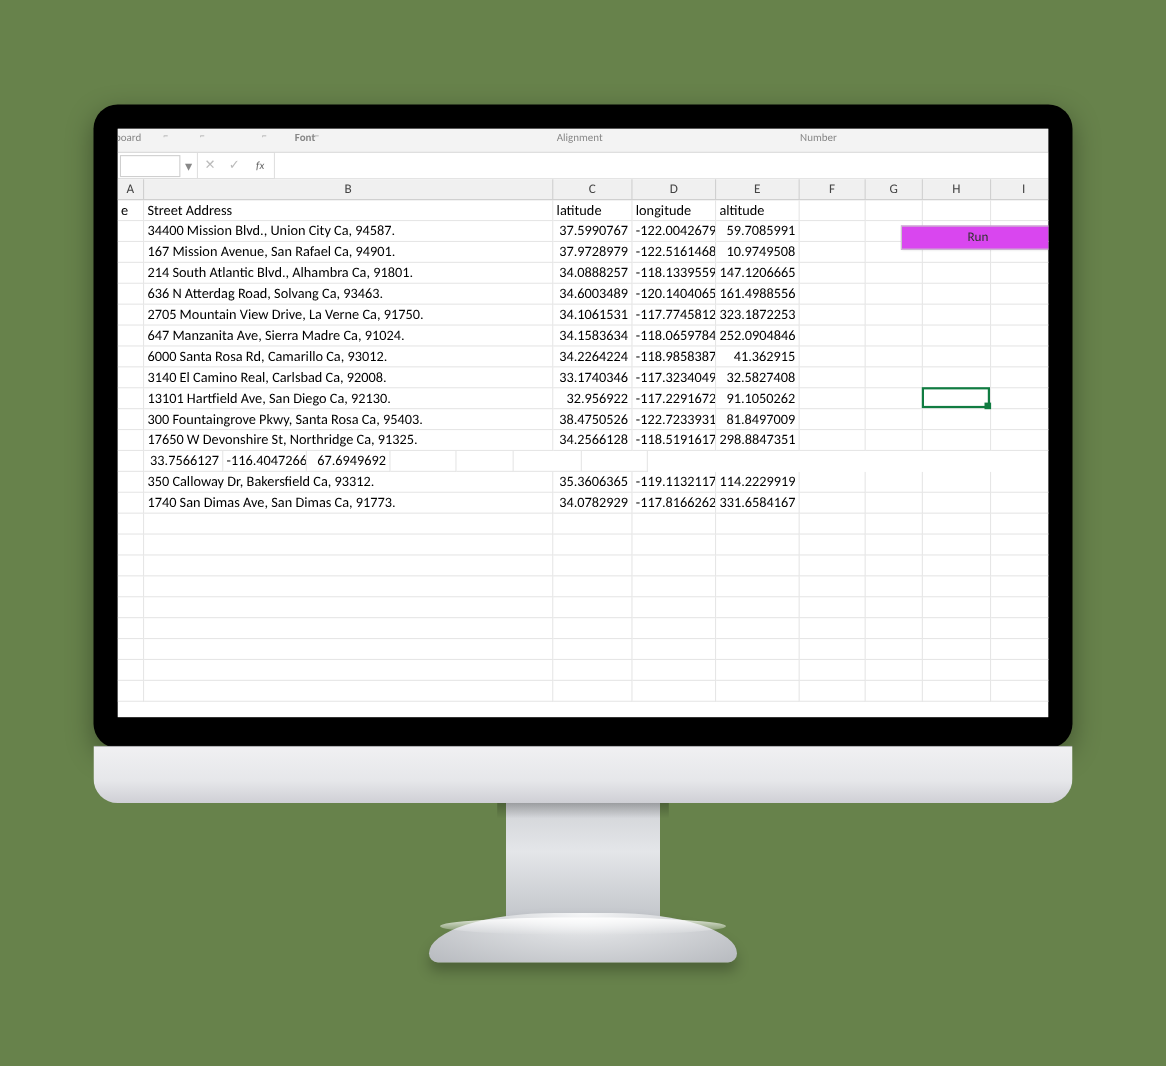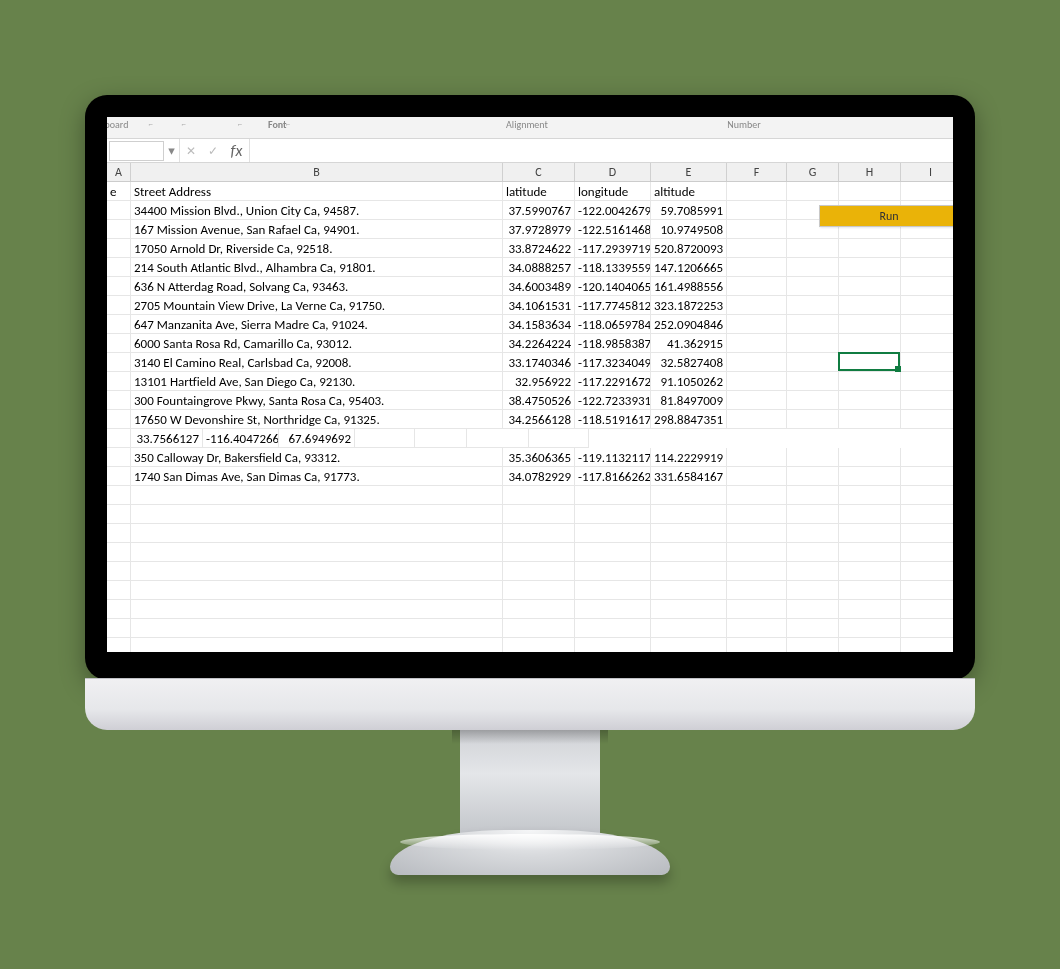--- a/index.html
+++ b/index.html
@@ -86,21 +86,21 @@
   width: 55px; height: 20px; margin: 2px 0 2px 2px;
   border: 1px solid #cfcfcf;
   background: #fff;
 }
 .name-dd {
   width: 16px; text-align:center; color:#888;
   border-right: 1px solid #e0e0e0;
   height: 100%; display:flex; align-items:center; justify-content:center;
 }
 .fbtn { width:22px; text-align:center; color:#bbb; font-size:12px; }
-.fx { width: 26px; text-align:center; color:#666; font-style:italic; font-size:16px; border-right: 1px solid #e0e0e0; height:100%; display:flex;align-items:center;justify-content:center;}
+.fx { width: 26px; text-align:center; color:#666; font-style:italic; font-size:10px; border-right: 1px solid #e0e0e0; height:100%; display:flex;align-items:center;justify-content:center;}
 .fedit { flex:1; height:100%; border:none; outline:none; padding:0 4px; background:#fff; font-family:inherit; font-size:12px; }
 
 .sheet {
   position: relative;
   background:#fff;
 }
 .col-headers {
   display:flex;
   background: #f0f0f0;
   border-bottom: 1px solid #ccc;
@@ -139,21 +139,21 @@
 .col-E { width: 76px; }
 .col-F { width: 60px; }
 .col-G { width: 52px; }
 .col-H { width: 62px; }
 .col-I { width: 60px; }
 
 .run-btn {
   position:absolute;
   left: 712px; top: 23px;
   width: 140px; height: 22px;
-  background: #eab308;
+  background: #d946ef;
   border: 1px solid #c8c8c8;
   text-align:center;
   font-size: 12px;
   line-height: 20px;
   color:#333;
   box-shadow: 1px 1px 2px rgba(0,0,0,0.1);
 }
 .active-cell {
   position:absolute;
   pointer-events:none;
@@ -233,31 +233,20 @@
             <div class="cell col-C num">37.9728979</div>
             <div class="cell col-D num">-122.5161468</div>
             <div class="cell col-E num">10.9749508</div>
             <div class="cell col-F"></div>
             <div class="cell col-G"></div>
             <div class="cell col-H"></div>
             <div class="cell col-I"></div>
           </div>
           <div class="row">
             <div class="cell col-A"></div>
-            <div class="cell col-B">17050 Arnold Dr, Riverside Ca, 92518.</div>
-            <div class="cell col-C num">33.8724622</div>
-            <div class="cell col-D num">-117.2939719</div>
-            <div class="cell col-E num">520.8720093</div>
-            <div class="cell col-F"></div>
-            <div class="cell col-G"></div>
-            <div class="cell col-H"></div>
-            <div class="cell col-I"></div>
-          </div>
-          <div class="row">
-            <div class="cell col-A"></div>
             <div class="cell col-B">214 South Atlantic Blvd., Alhambra Ca, 91801.</div>
             <div class="cell col-C num">34.0888257</div>
             <div class="cell col-D num">-118.1339559</div>
             <div class="cell col-E num">147.1206665</div>
             <div class="cell col-F"></div>
             <div class="cell col-G"></div>
             <div class="cell col-H"></div>
             <div class="cell col-I"></div>
           </div>
           <div class="row">

